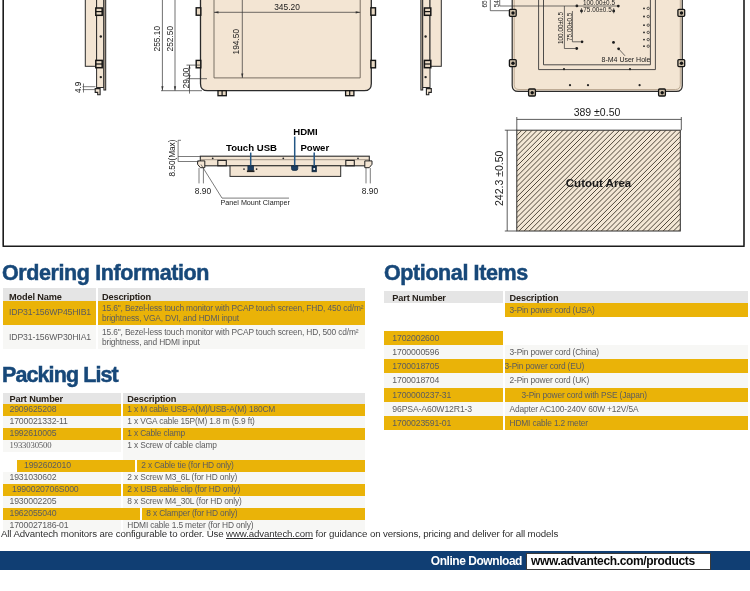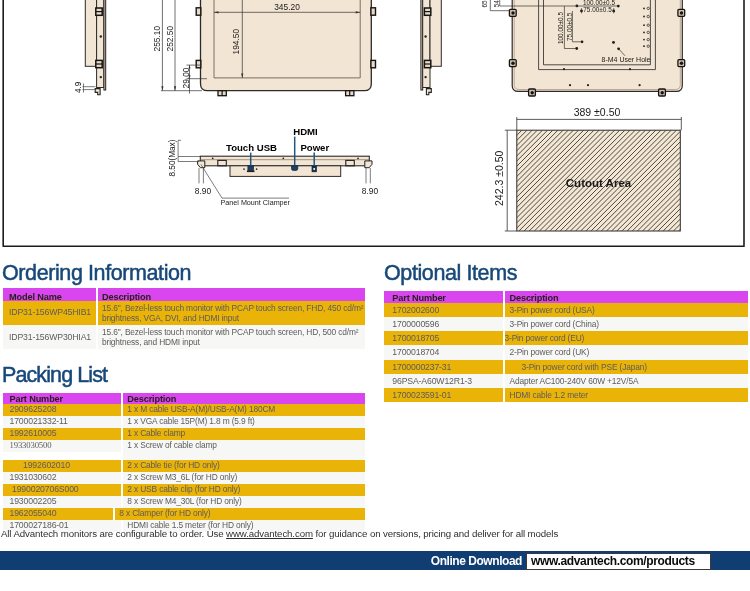--- a/index.html
+++ b/index.html
@@ -1,23 +1,23 @@
 <!DOCTYPE html>
 <html><head>
 <meta charset="utf-8">
 <style>
   html,body{margin:0;padding:0;background:#ffffff;}
   body{width:750px;height:591px;font-family:"Liberation Sans",sans-serif;}
   #page{position:relative;width:750px;height:591px;overflow:hidden;background:#fff;}
-  .h1{position:absolute;color:#174879;font-weight:normal;font-size:21.5px;letter-spacing:-0.4px;white-space:nowrap;-webkit-text-stroke:0.5px #174879;}
+  .h1{position:absolute;color:#174879;font-weight:bold;font-size:21.5px;letter-spacing:-0.4px;white-space:nowrap;-webkit-text-stroke:0.5px #174879;}
   .tbl{position:absolute;font-size:8.4px;color:#5c5c5e;letter-spacing:-0.15px;}
   .trow{display:flex;}
   .hd{font-weight:bold;color:#27211b;font-size:9.2px;}
   .hd .cell{overflow:visible;}
-  .hd .cell{background:#d946ef;}
+  .hd .cell{background:#e5e5e5;}
   .gray .cell{background:#eab308;}
   .white .cell{background:#f7f7f5;}
   .cell{overflow:hidden;white-space:nowrap;}
   .c1{margin-right:1.5px;}
   .trow.gray .c1,.trow.white .c1{font-size:8.7px;}
   .note{position:absolute;font-size:9.7px;color:#2e2e2e;white-space:nowrap;letter-spacing:-0.12px;}
   .bar{position:absolute;left:0;top:551.4px;width:750px;height:18.3px;background:#103e73;}
   .bar .od{position:absolute;right:228px;top:3.2px;color:#fff;font-weight:bold;font-size:12px;line-height:12.5px;letter-spacing:-0.45px;white-space:nowrap;}
   .bar .ub{position:absolute;left:525.8px;top:1.5px;width:179px;height:15.2px;background:#fff;border:0.9px solid #3a3a3a;font-weight:bold;font-size:12px;color:#0a0a0a;padding-left:4.2px;line-height:15.2px;letter-spacing:-0.35px;}
 </style>
@@ -410,21 +410,21 @@
 </div>
 
 <div class="h1" style="left:384px;top:261px;">Optional Items</div>
 
 <div class="tbl" style="left:384px;top:290.5px;width:364px;">
   <div class="trow hd">
     <div class="cell c1" style="width:119px;height:12.3px;line-height:15px;padding-left:8.3px;box-sizing:border-box;">Part Number</div>
     <div class="cell" style="flex:1;height:12.3px;line-height:15px;padding-left:5px;">Description</div>
   </div>
   <div class="trow gray">
-    <div class="cell c1" style="width:119px;height:14.2px;line-height:14.2px;padding-left:8.3px;box-sizing:border-box;">1702002600</div>
+    <div class="cell c1" style="width:119px;height:14.2px;line-height:14.2px;padding-left:8.3px;box-sizing:border-box;margin-top:28px;">1702002600</div>
     <div class="cell" style="flex:1;height:14.2px;line-height:14.2px;padding-left:5px;">3-Pin power cord (USA)</div>
   </div>
   <div class="trow white">
     <div class="cell c1" style="width:119px;height:14.2px;line-height:14.2px;padding-left:8.3px;box-sizing:border-box;">1700000596</div>
     <div class="cell" style="flex:1;height:14.2px;line-height:14.2px;padding-left:5px;">3-Pin power cord (China)</div>
   </div>
   <div class="trow gray">
     <div class="cell c1" style="width:119px;height:14.2px;line-height:14.2px;padding-left:8.3px;box-sizing:border-box;">1700018705</div>
     <div class="cell" style="flex:1;height:14.2px;line-height:14.2px;">3-Pin power cord (EU)</div>
   </div>
@@ -463,37 +463,37 @@
   </div>
   <div class="trow gray">
     <div class="cell c1" style="width:118px;height:11.9px;line-height:11.9px;padding-left:6.5px;box-sizing:border-box;">1992610005</div>
     <div class="cell" style="flex:1;height:11.9px;line-height:11.9px;padding-left:4.8px;">1 x Cable clamp</div>
   </div>
   <div class="trow white">
     <div class="cell c1" style="width:118px;height:11.9px;line-height:11.9px;padding-left:6.5px;box-sizing:border-box;font-family:Liberation Serif, serif;">1933030500</div>
     <div class="cell" style="flex:1;height:20px;line-height:11.9px;padding-left:4.8px;">1 x Screw of cable clamp</div>
   </div>
   <div class="trow gray">
-    <div class="cell c1" style="width:118px;height:11.9px;line-height:11.9px;padding-left:20px;box-sizing:border-box;">1992602010</div>
+    <div class="cell c1" style="width:118px;height:11.9px;line-height:11.9px;padding-left:7px;box-sizing:border-box;margin-left:14px;">1992602010</div>
     <div class="cell" style="flex:1;height:11.9px;line-height:11.9px;padding-left:4.8px;">2 x Cable tie (for HD only)</div>
   </div>
   <div class="trow white">
     <div class="cell c1" style="width:118px;height:11.9px;line-height:11.9px;padding-left:6.5px;box-sizing:border-box;">1931030602</div>
     <div class="cell" style="flex:1;height:11.9px;line-height:11.9px;padding-left:4.8px;">2 x Screw M3_6L (for HD only)</div>
   </div>
   <div class="trow gray">
     <div class="cell c1" style="width:118px;height:11.9px;line-height:11.9px;padding-left:9px;box-sizing:border-box;">1990020706S000</div>
     <div class="cell" style="flex:1;height:11.9px;line-height:11.9px;padding-left:4.8px;">2 x USB cable clip (for HD only)</div>
   </div>
   <div class="trow white">
     <div class="cell c1" style="width:118px;height:11.9px;line-height:11.9px;padding-left:6.5px;box-sizing:border-box;">1930002205</div>
     <div class="cell" style="flex:1;height:11.9px;line-height:11.9px;padding-left:4.8px;">8 x Screw M4_30L (for HD only)</div>
   </div>
   <div class="trow gray">
-    <div class="cell c1" style="width:110px;height:11.9px;line-height:11.9px;padding-left:6.5px;box-sizing:border-box;">1962055040</div>
+    <div class="cell c1" style="width:137px;height:11.9px;line-height:11.9px;padding-left:6.5px;box-sizing:border-box;">1962055040</div>
     <div class="cell" style="flex:1;height:11.9px;line-height:11.9px;padding-left:4.8px;">8 x Clamper (for HD only)</div>
   </div>
   <div class="trow white">
     <div class="cell c1" style="width:118px;height:11.9px;line-height:11.9px;padding-left:6.5px;box-sizing:border-box;">1700027186-01</div>
     <div class="cell" style="flex:1;height:11.9px;line-height:11.9px;padding-left:4.8px;">HDMI cable 1.5 meter (for HD only)</div>
   </div>
 </div>
 
 <div class="note" style="left:1px;top:528.4px;">All Advantech monitors are configurable to order. Use <span style="text-decoration:underline;">www.advantech.com</span> for guidance on versions, pricing and deliver for all models</div>
 

